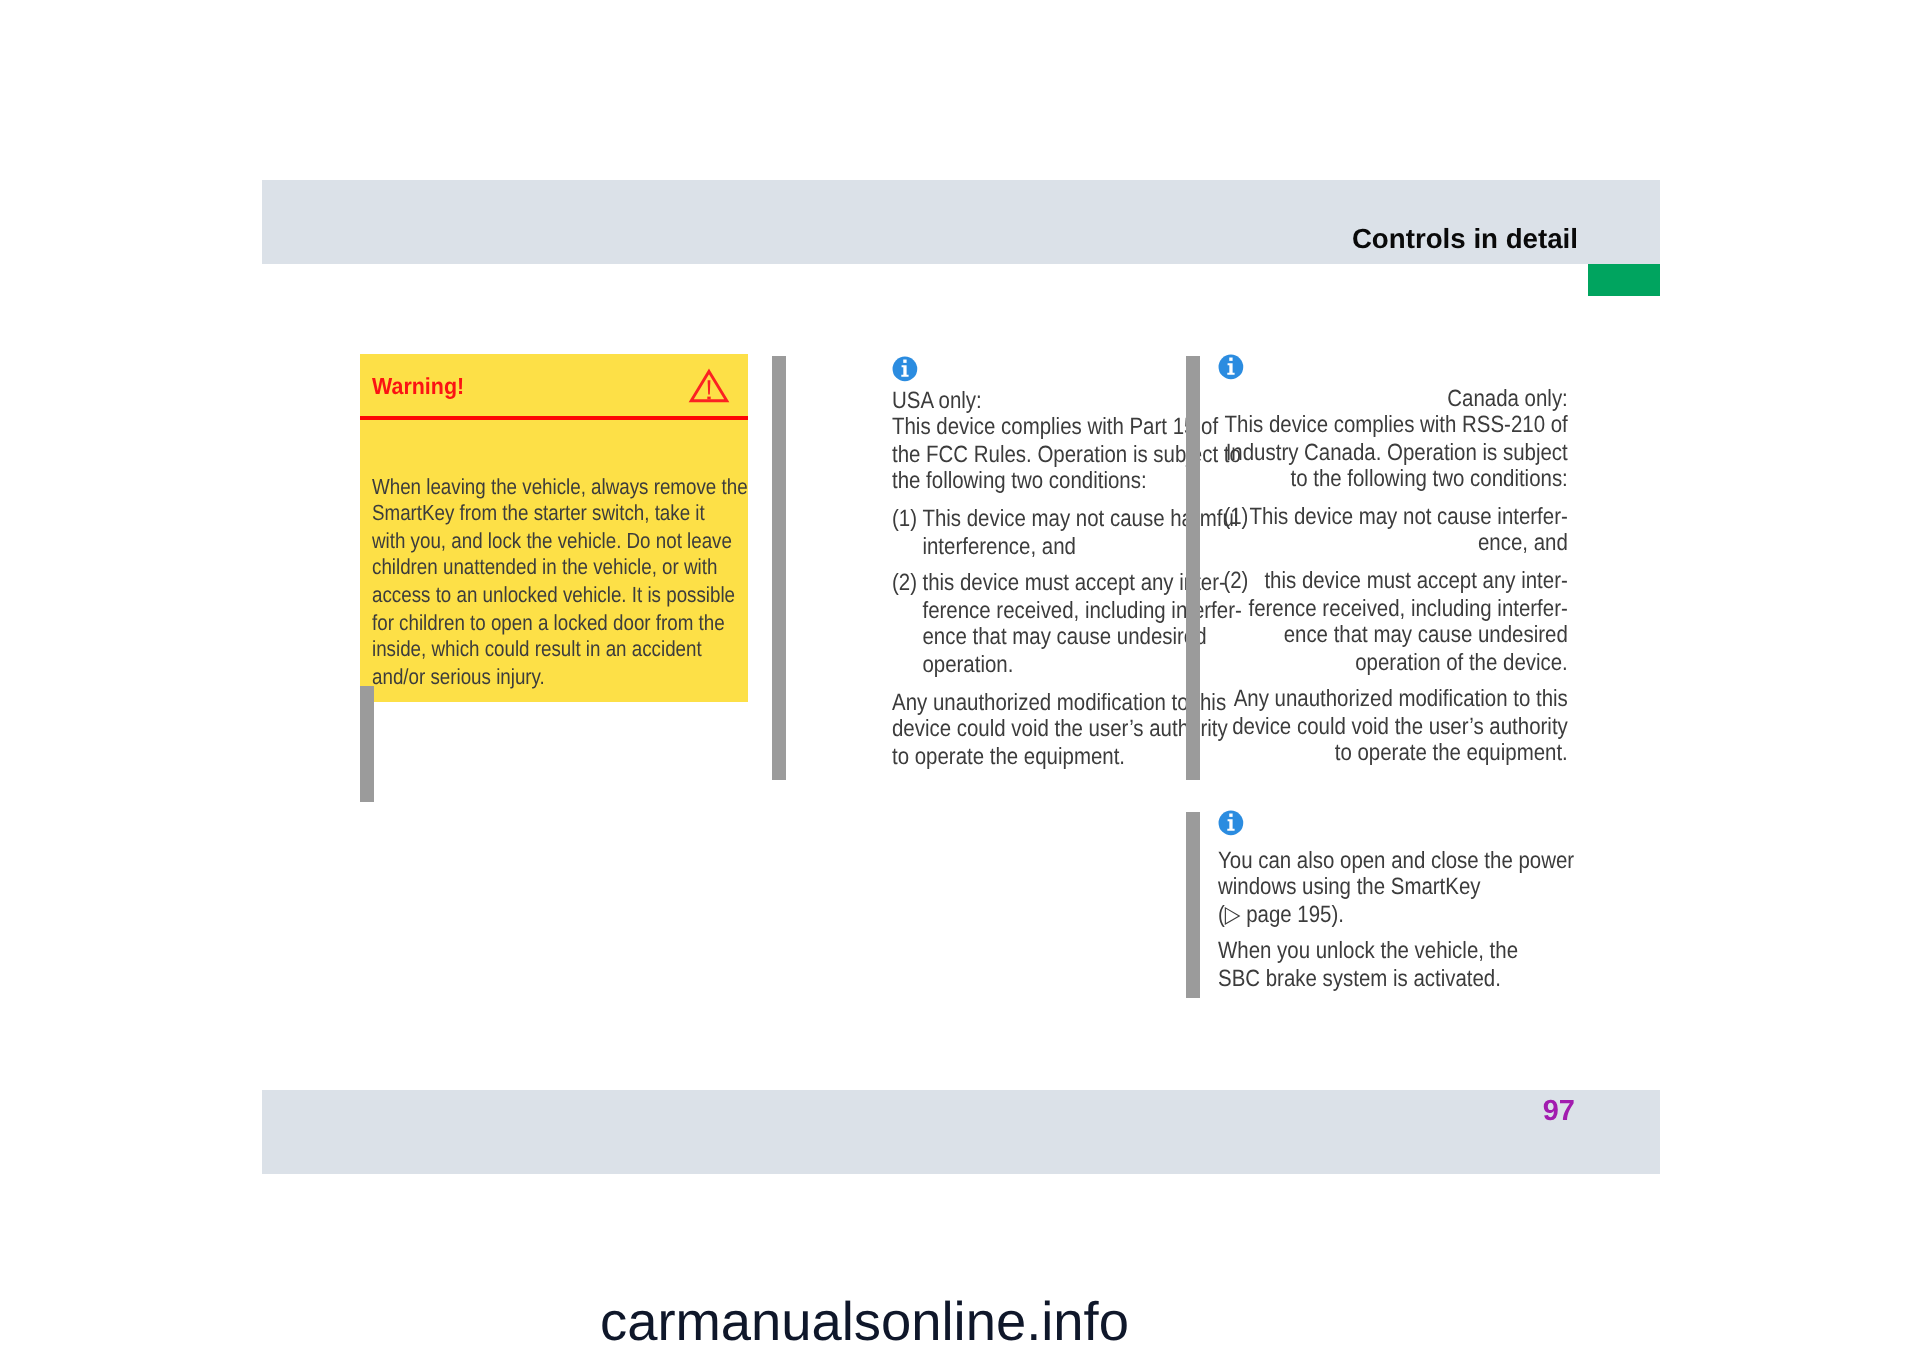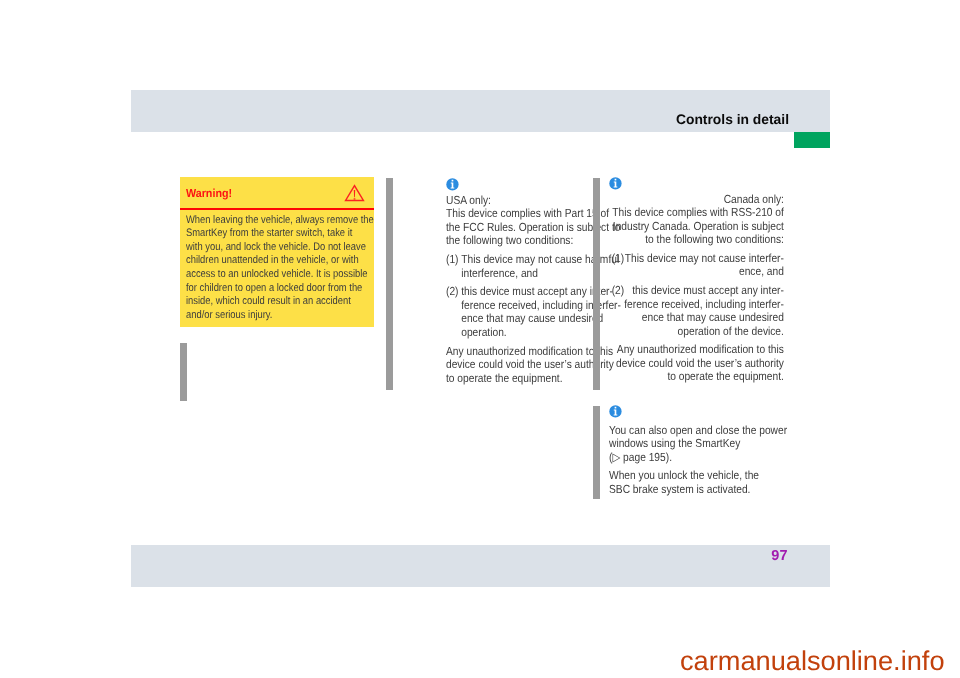--- a/index.html
+++ b/index.html
@@ -15,38 +15,38 @@
   .hdr-title{position:absolute;left:481px;top:113.5px;font-size:13.85px;font-weight:bold;
              color:#0a0a0a;line-height:10px;text-align:right;width:308px;}
   .sub-title{position:absolute;left:479px;top:137.3px;font-size:12.55px;font-weight:bold;
              color:#0a0a0a;line-height:10px;text-align:right;width:308.5px;}
   .green-box{position:absolute;left:794px;top:132px;width:35.6px;height:16.4px;background:#00a45f;}
 
   
   .ftr-band{position:absolute;left:131px;top:545px;width:698.6px;height:41.6px;background:#dbe1e8;}
   .ftr-num{position:absolute;left:600px;top:551.3px;font-size:14.5px;font-weight:bold;
            color:#a21caf;line-height:10px;text-align:right;width:187.5px;}
-  .wm{position:absolute;left:300px;top:650px;width:644.5px;text-align:right;
-      font-size:27.2px;color:#c2410c;line-height:22px;}
+  .wm{position:absolute;left:300px;top:650px;width:644.5px;
+      font-size:27.2px;color:#0f172a;line-height:22px;}
 
   
   .rule{position:absolute;width:7px;background:#9b9b9b;}
 
   
   .tt{font-size:11.76px;line-height:13.45px;color:#3c3c3c;white-space:nowrap;
       transform:scaleX(0.87);transform-origin:left top;}
 
   
   .warnbox{position:absolute;left:179.5px;top:177px;width:194px;background:#fde047;}
   .warn-head{position:relative;height:30.8px;}
   .warn-title{position:absolute;left:6.4px;top:11.2px;font-size:11.6px;font-weight:bold;
               color:#fb1313;line-height:11px;transform:scaleX(0.925);transform-origin:left top;}
   .warn-tri{position:absolute;left:164.6px;top:6.6px;}
   .warn-rule{height:2.2px;background:#fe0505;}
-  .warn-body{padding:3.6px 0 4.5px 6.5px;}
+  .warn-body{padding:3.6px 0 4.5px 6.5px;margin-top:24px;}
   .warn-body .tt{line-height:13.62px;font-size:10.95px;transform:scaleX(0.858);}
 
   .note{position:absolute;}
   p{margin:0;}
   .p-gap{margin-top:5.4px;}
   .li{display:flex;}
   .li .mk{width:17.5px;flex:none;}
   .li .tx{flex:1;}
   .ico{display:block;}
 </style>

